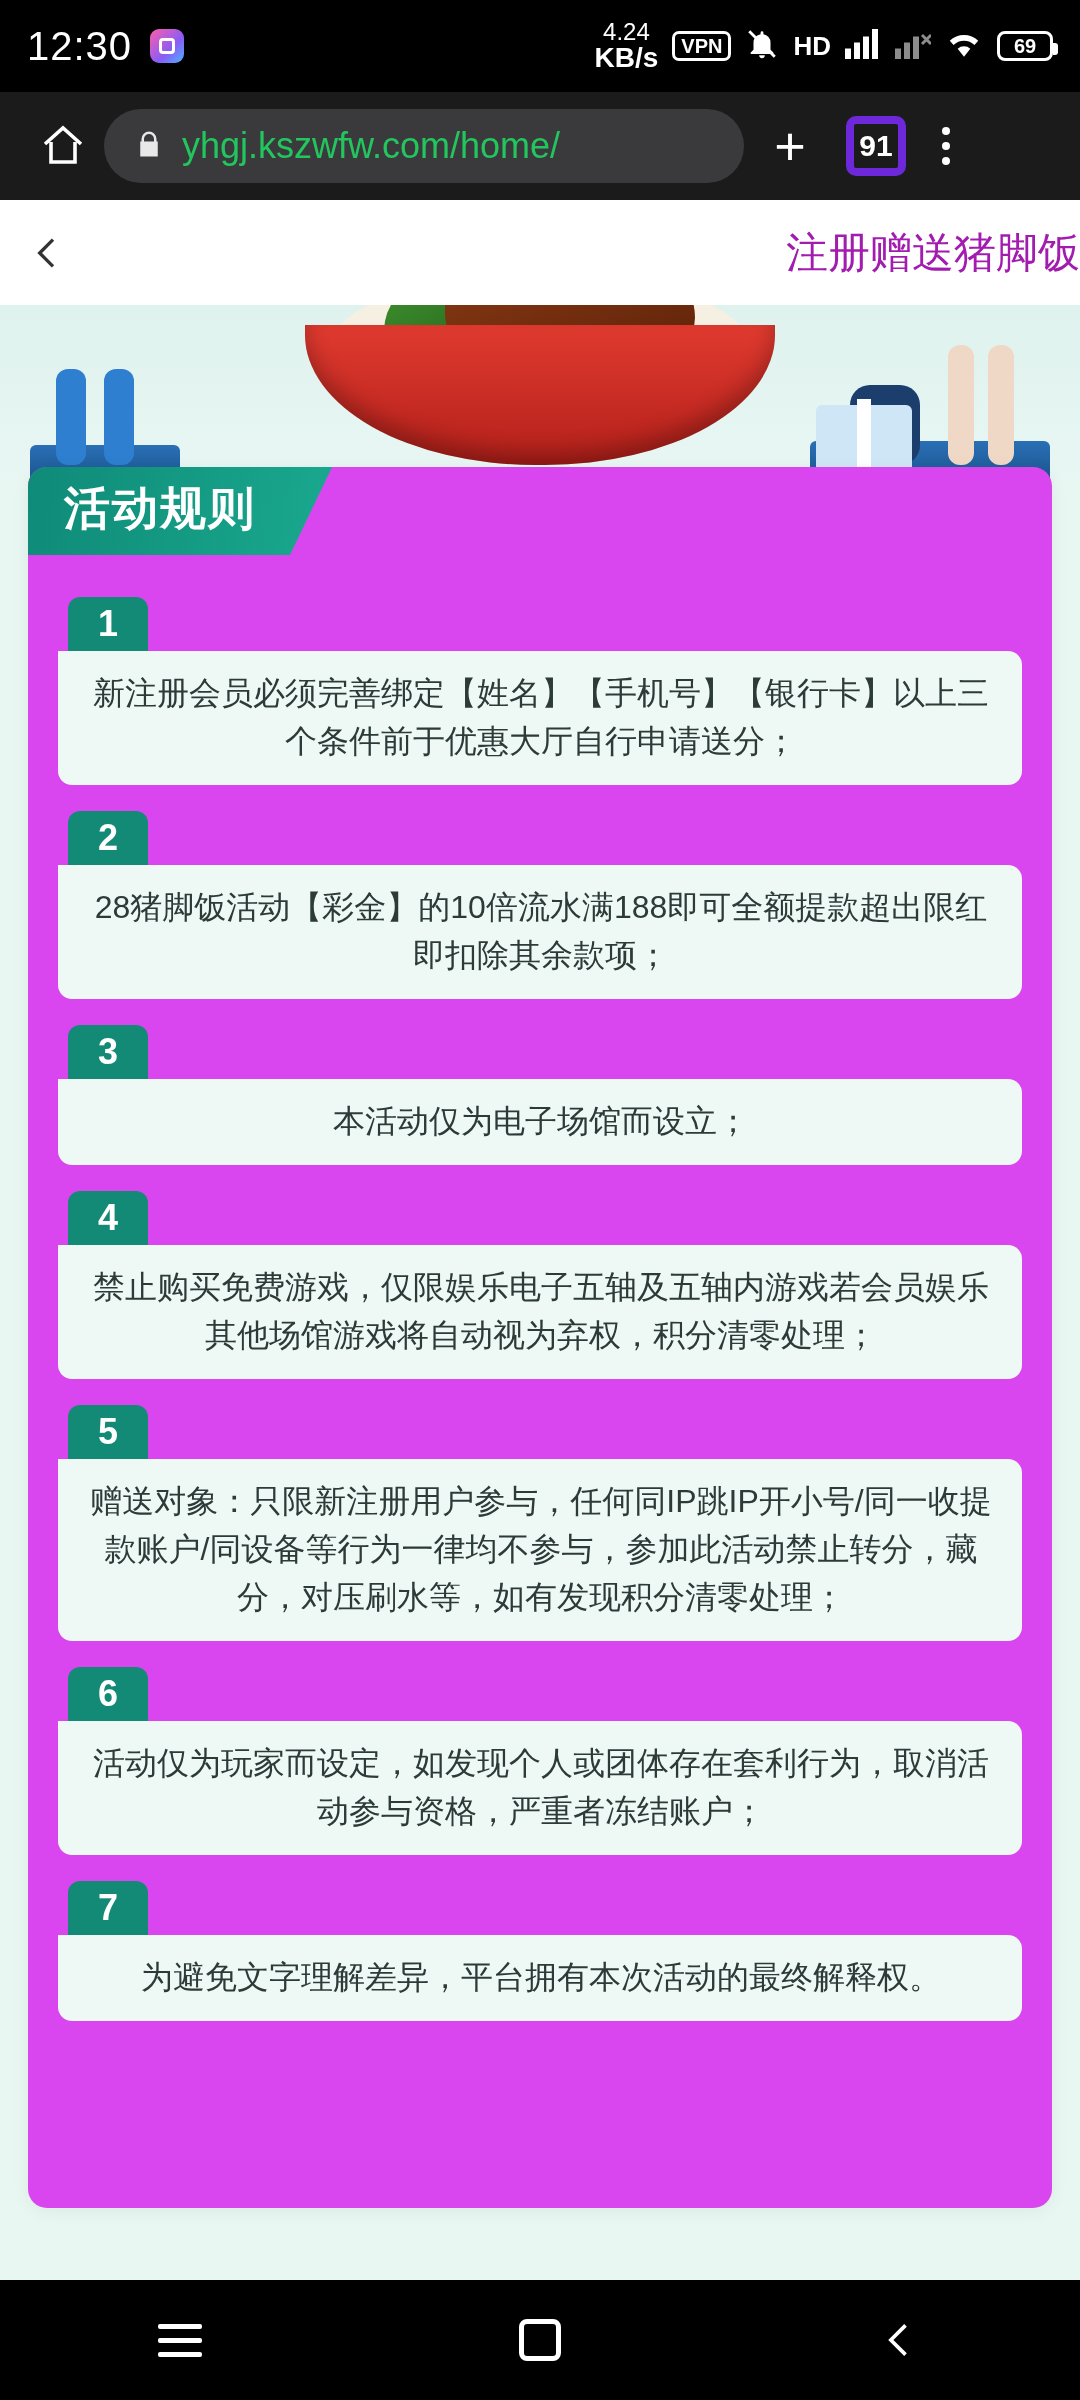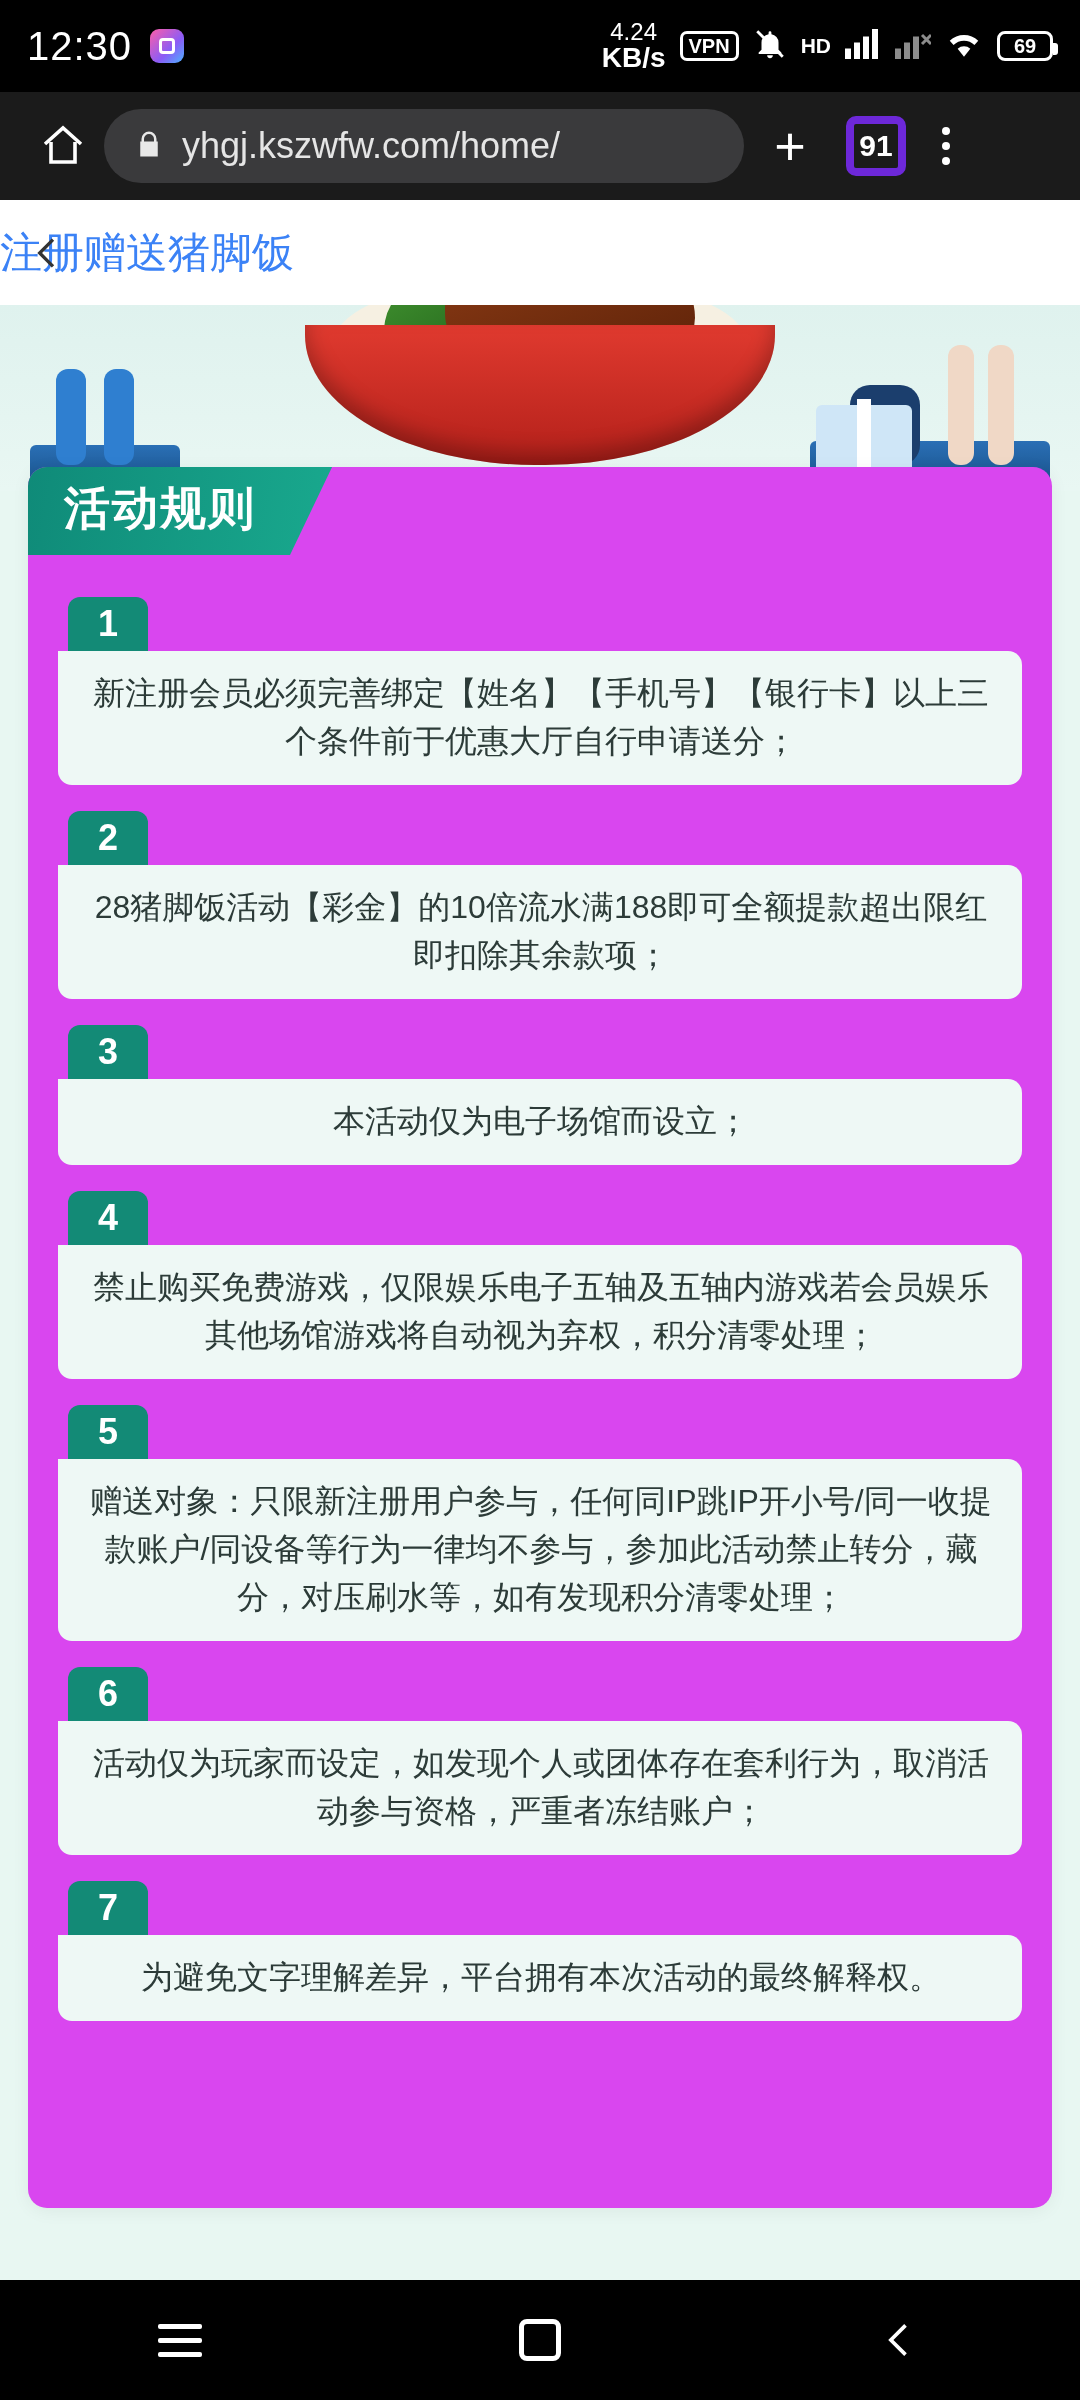--- a/index.html
+++ b/index.html
@@ -41,21 +41,21 @@
   }
   .kbs { text-align: center; line-height: 1.0; }
   .kbs .k1 { font-size: 24px; font-weight: normal; display:block;}
   .kbs .k2 { font-size: 28px; font-weight: bold; display:block;}
   .vpn-badge {
     border: 3px solid #fff; border-radius: 7px;
     font-size: 20px; font-weight: bold;
     padding: 2px 6px; line-height: 1;
   }
   .ico { fill: #fff; }
-  .hd-badge { font-size: 21px; font-weight: bold; }
+  .hd-badge { font-size: 26px; font-weight: bold; }
   .batt {
     width: 56px; height: 30px; border: 3px solid #fff; border-radius: 8px;
     position: relative; display:flex; align-items:center; justify-content:center;
     font-size: 20px; font-weight: bold;
   }
   .batt::after {
     content:""; position:absolute; right:-8px; top:9px;
     width:5px; height:12px; background:#fff; border-radius:0 3px 3px 0;
   }
 
@@ -66,21 +66,21 @@
     padding: 0 28px; flex: none;
   }
   .home-btn { width: 70px; display:flex; align-items:center; justify-content:center; }
   .urlbox {
     flex: 1 1 auto; max-width: 640px;
     height: 74px; background: #3a3a3c; border-radius: 40px;
     display: flex; align-items: center; padding: 0 30px; gap: 18px;
     margin-left: 6px;
   }
   .url-text {
-    color: #e5e5e5; font-size: 36px;
+    color: #22c55e; font-size: 36px;
     white-space: nowrap; overflow: hidden; text-overflow: clip;
   }
   .plus-btn { width: 92px; display:flex; align-items:center; justify-content:center; color:#fff; font-size:54px; font-weight:300;}
   .tabs-btn {
     width: 60px; height: 60px; border: 8px solid #6d28d9; border-radius: 10px;
     display:flex; align-items:center; justify-content:center;
     color:#fff; font-size: 30px; font-weight: bold; margin-left: 10px;
   }
   .menu-btn { width: 80px; display:flex; flex-direction:column; align-items:center; justify-content:center; gap:7px;}
   .menu-btn i { width:8px; height:8px; background:#fff; border-radius:50%; display:block;}
@@ -88,22 +88,22 @@
   
   .page-header {
     height: 105px; background: #fff; flex: none;
     display:flex; align-items:center; position:relative;
   }
   .back-chevron {
     width: 96px; display:flex; align-items:center; justify-content:center;
     z-index: 2;
   }
   .page-title {
-    position:absolute; left:0; right:0; text-align:left;
-    font-size: 42px; color: #3b82f6; font-weight: 500;
+    position:absolute; left:0; right:0; text-align:right;
+    font-size: 42px; color: #a21caf; font-weight: 500; padding-left: 16px;
   }
 
   
   .content {
     flex: 1 1 auto; position: relative; overflow: hidden;
     background: #e8f7f2;
   }
   .hero {
     height: 186px; width: 100%;
     background: linear-gradient(180deg,#dff2ee 0%,#e9f7f3 100%);

